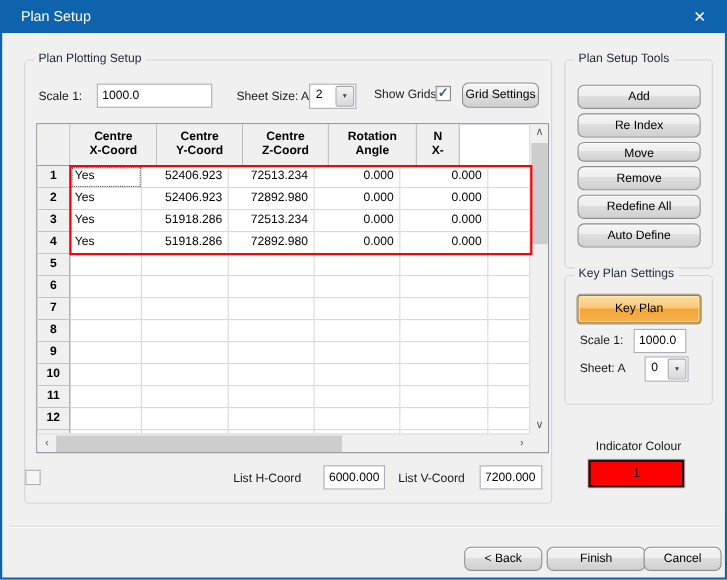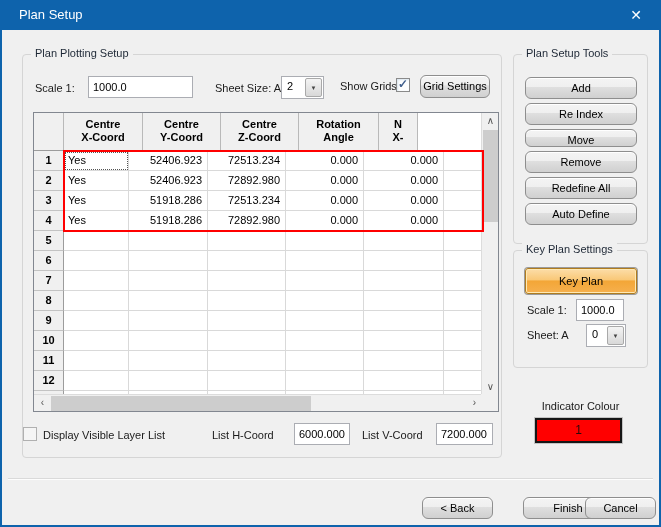--- a/index.html
+++ b/index.html
@@ -279,21 +279,20 @@
     </div>
     <div class="hscroll">
       <span class="sb-arrow" style="left:0; top:0;">‹</span>
       <div class="hthumb"></div>
       <span class="sb-arrow" style="right:0; top:0;">›</span>
     </div>
     <div class="sb-corner"></div>
   </div>
 
   <div class="checkbox" style="left:23px; top:427px; box-shadow:none; background:#f5f5f5; border-color:#b0b0b0;"></div>
-  <span class="lbl" style="left:43px; top:429px;">Display Visible Layer List</span>
 
   <span class="lbl" style="left:212px; top:429px;">List H-Coord</span>
   <input class="tbox" style="left: 294px; top: 423px; width: 56px; height: 22px;" value="6000.000">
 
   <span class="lbl" style="left:362px; top:429px;">List V-Coord</span>
   <input class="tbox" style="left: 436px; top: 423px; width: 57px; height: 22px;" value="7200.000">
 
   <div class="groupbox" style="left:513px; top:54px; width:135px; height:190px;">
     <span class="gb-label">Plan Setup Tools</span>
     <div id="tools-buttons" style="position:absolute; left:11px; top:22px; width:112px;">
@@ -318,15 +317,15 @@
     <span class="drop">▼</span>
   </div>
 
   <span class="lbl" style="left:513px; top:400px; width:135px; text-align:center;">Indicator Colour</span>
   <div class="indicator-box" id="indicator-box" style="background: rgb(255, 0, 0);">
     <span>1</span>
   </div>
 
   <div class="separator"></div>
   <div class="btn" style="left:422px; top:497px; width:71px; height:22px; line-height:20px;">&lt; Back</div>
-  <div class="btn" style="left:523px; top:497px; width:90px; height:22px; line-height:20px;">Finish</div>
+  <div class="btn" style="left:497px; top:497px; width:90px; height:22px; line-height:20px;">Finish</div>
   <div class="btn" style="left:585px; top:497px; width:71px; height:22px; line-height:20px;">Cancel</div>
 </div>
 
 </body></html>

